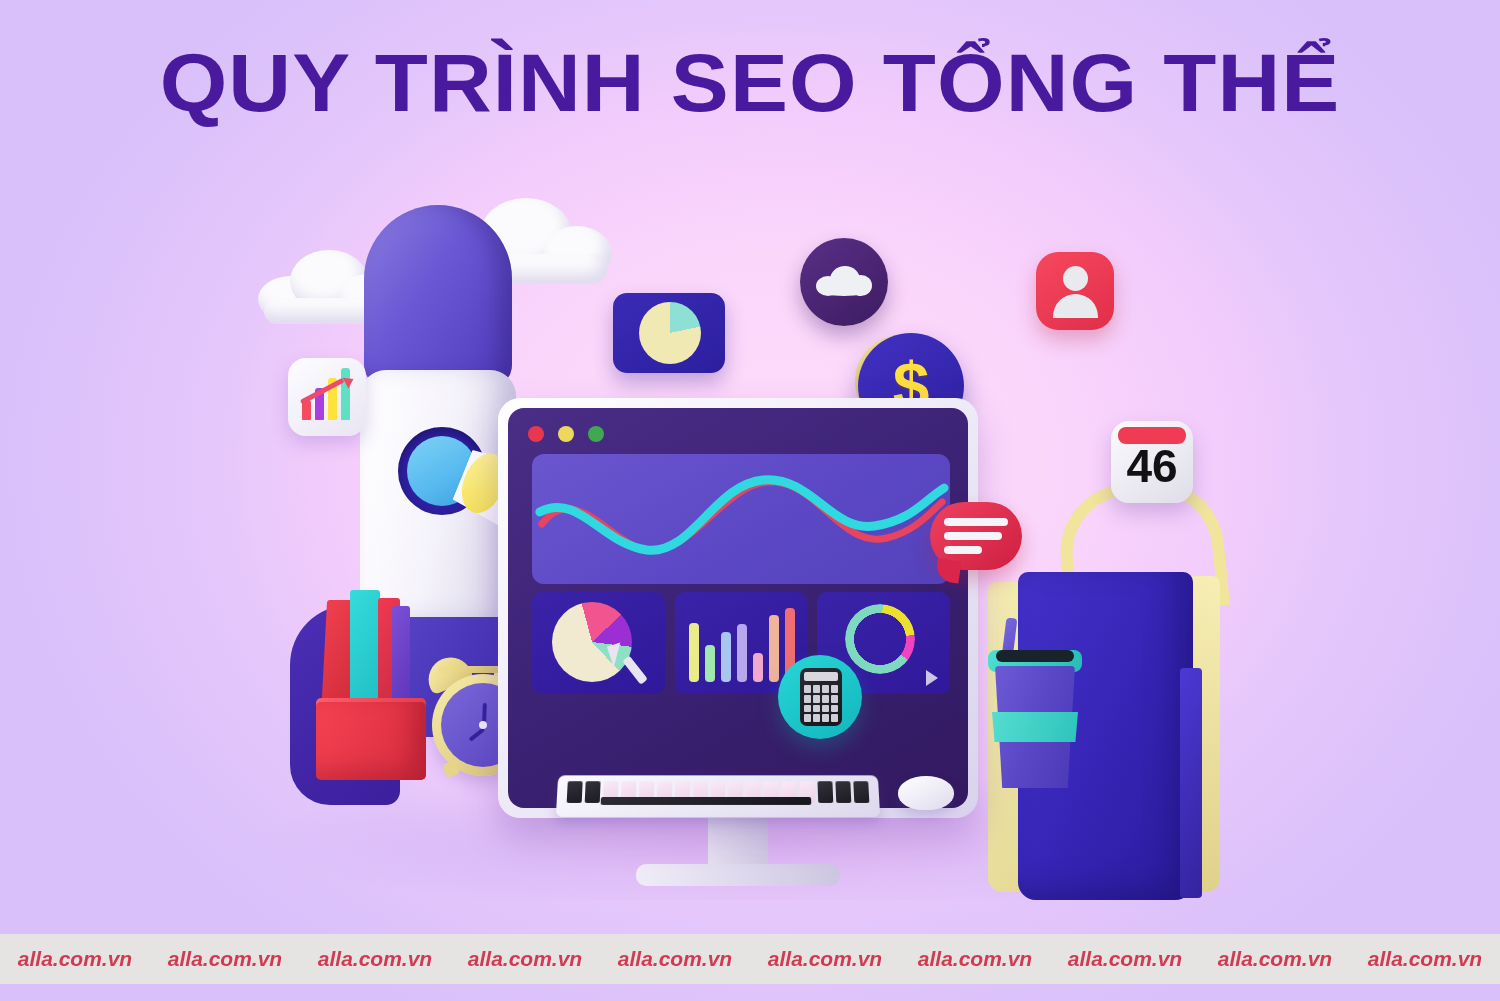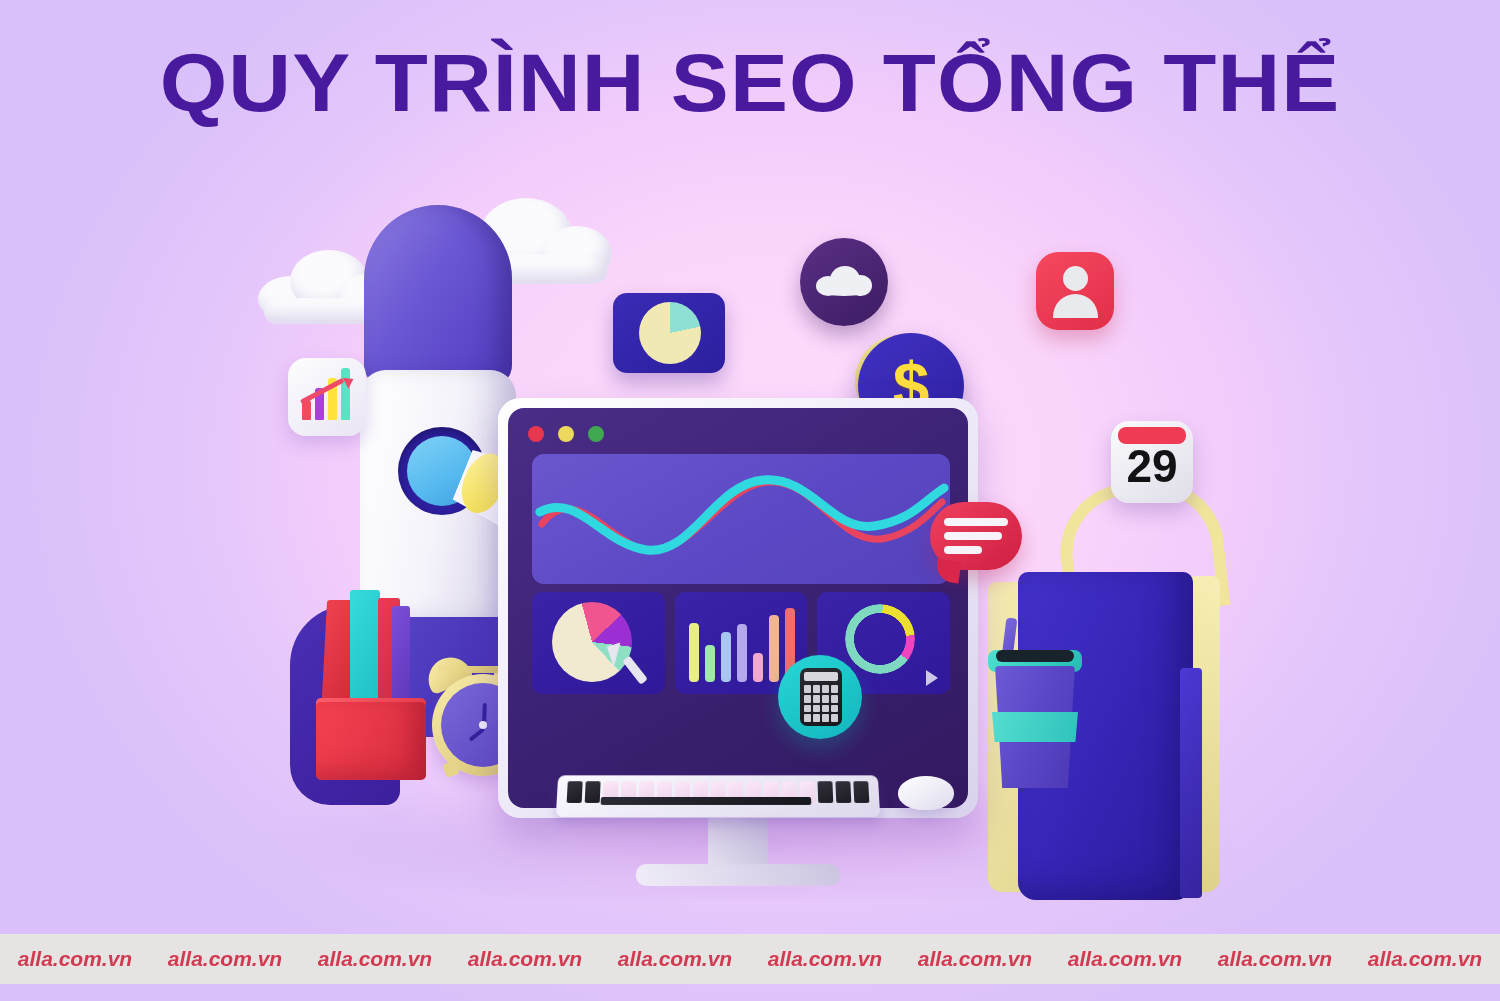--- a/index.html
+++ b/index.html
@@ -366,21 +366,21 @@
     <div class="bag-handle"></div>
     <div class="bag">
       <span class="side-l"></span>
         <span class="side-r"></span>
         <span class="front"></span>
         <span class="strip"></span>
     </div>
 
     <div class="calendar">
       <span class="top"></span>
-      <span class="num">29</span>
+      <span class="num">46</span>
     </div>
 
     <div class="holder">
       <span class="bk bk1"></span>
         <span class="bk bk2"></span>
         <span class="bk bk3"></span>
         <span class="bk bk4"></span>
       <span class="lip"></span>
         <span class="box"></span>
     </div>

